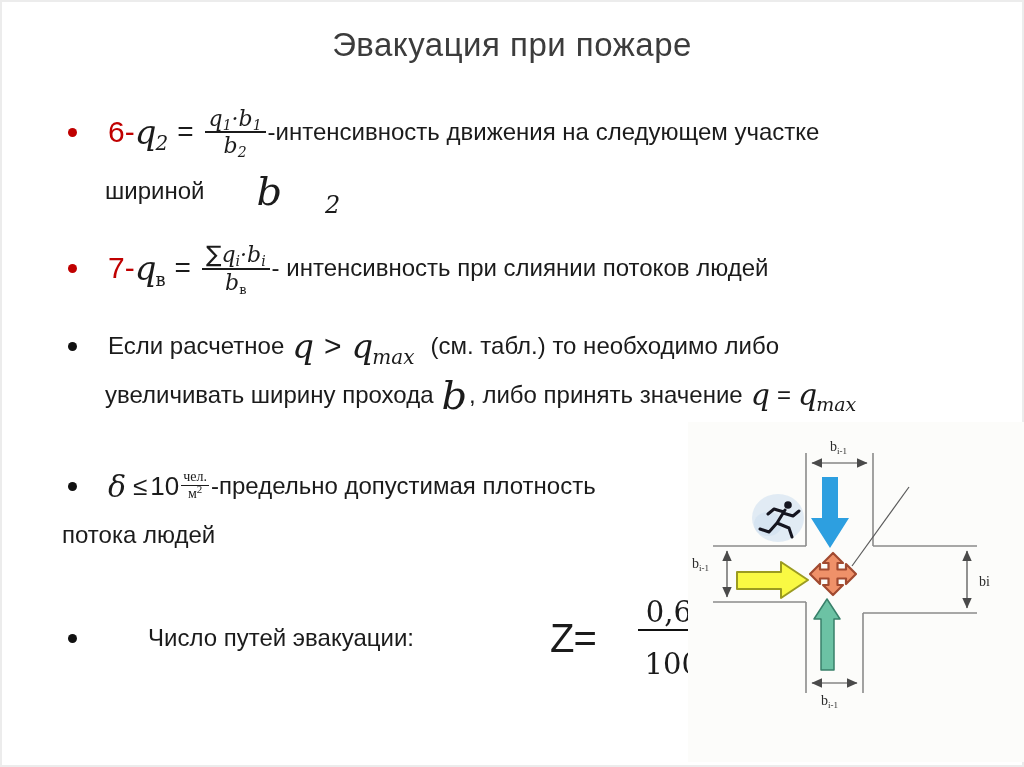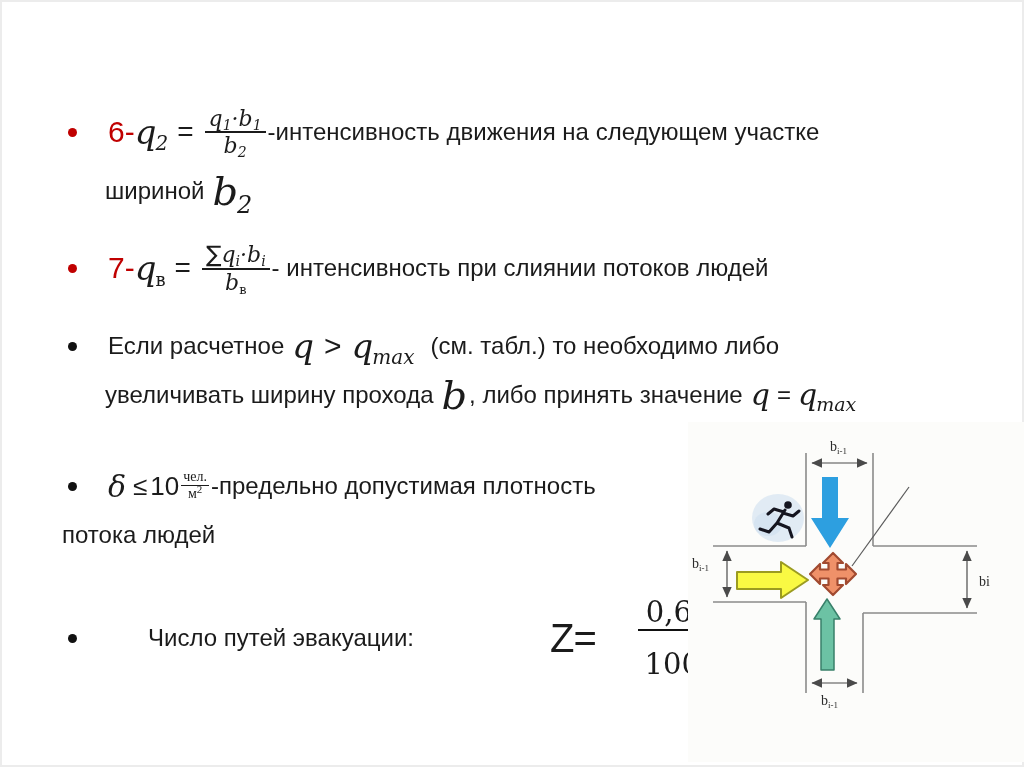--- a/index.html
+++ b/index.html
@@ -48,20 +48,21 @@
   .zeq { font-size:40px; letter-spacing:-1px; }
   .gt2 { font-size:37px; margin-left:10px; }
   .spacer { display:inline-block; width:56px; }
   .diagram { position:absolute; left:688px; top:422px; }
 </style>
 </head>
 <body>
 
 <div class="slide">
 
+  <div class="title">Эвакуация при пожаре</div>
 
   <div class="row" style="left:62px; top:95px; height:74px;">
     <span class="dot red"></span>
     <span class="rednum">6-</span>
     <span class="mv big">q</span>
     <span class="msub">2</span>
     <span class="eq">=</span>
     <span class="frac">
       <span class="fnum">
         <span class="fv">q</span>
@@ -71,21 +72,21 @@
           <span class="fs">1</span>
       </span>
       <span class="fden">
         <span class="fv">b</span>
           <span class="fs">2</span>
       </span>
     </span>
     <span class="t">-интенсивность движения на следующем участке</span>
   </div>
 
-  <div class="row" style="left:105px; top:163px; height:56px;">
+  <div class="row" style="left:105px; top:163px; height:56px;gap:44px;">
     <span class="t">шириной</span>
     <span class="mv bb" style="margin-left:8px;">b</span>
     <span class="msub" style="font-size:24px; top:14px;">2</span>
   </div>
 
   <div class="row" style="left:62px; top:230px; height:76px;">
     <span class="dot red"></span>
     <span class="rednum">7-</span>
     <span class="mv big">q</span>
     <span class="msub-up">в</span>

